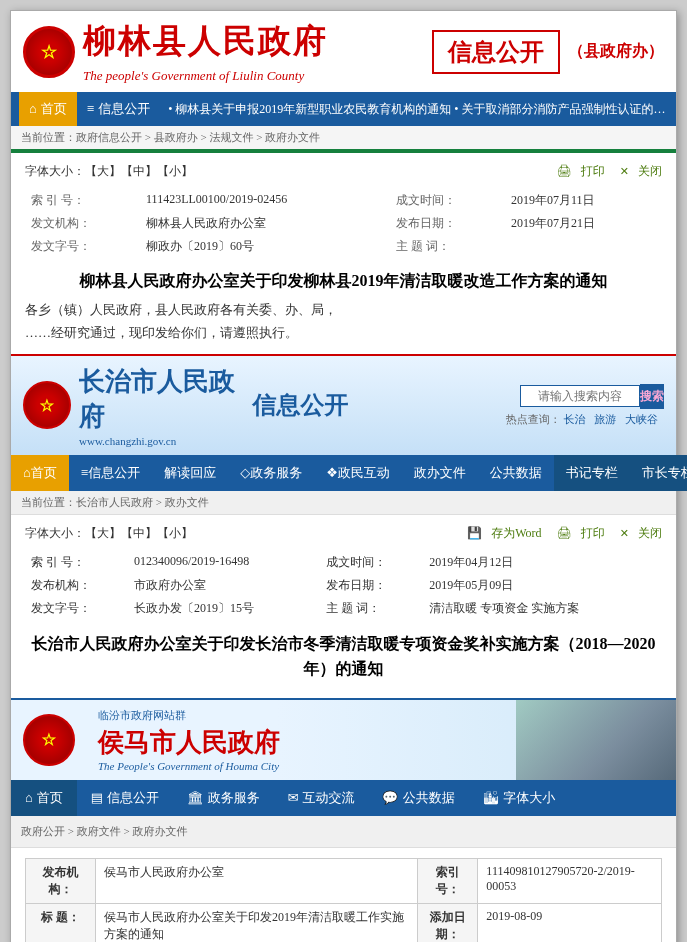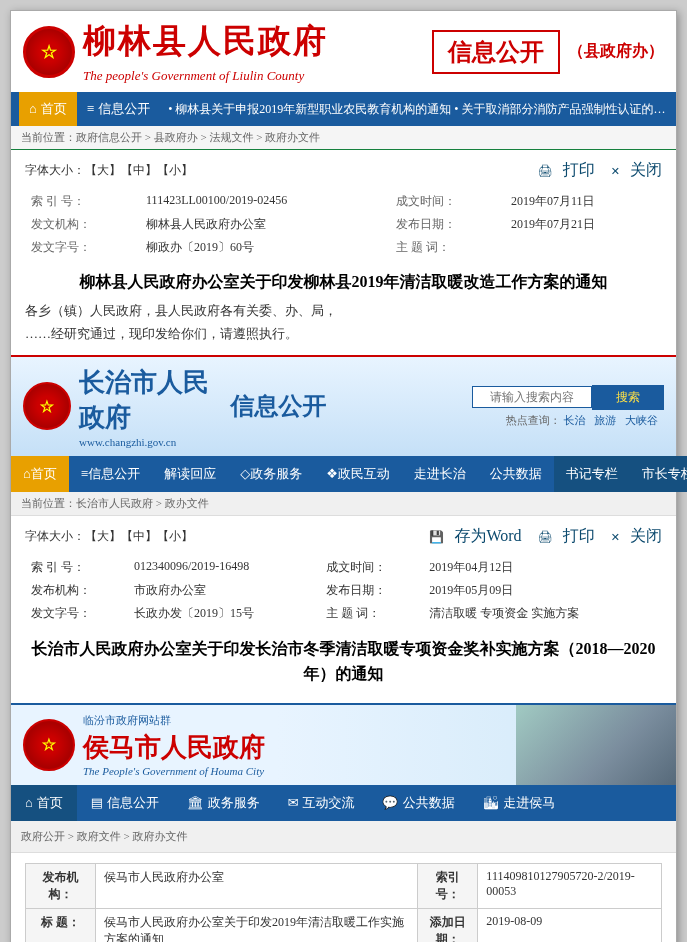--- a/index.html
+++ b/index.html
@@ -69,29 +69,29 @@
     .s1-nav-item.active { background: #e8a000; color: #fff; }
     .s1-nav-ticker {
       flex: 1; overflow: hidden;
       color: #fff; font-size: 12px;
       padding-left: 8px;
       white-space: nowrap; overflow: hidden; text-overflow: ellipsis;
     }
     .s1-breadcrumb {
       background: #f5f5f5; padding: 4px 10px;
       font-size: 11px; color: #666;
-      border-bottom: 1px solid #15803d;
+      border-bottom: 4px solid #15803d;
     }
     .s1-content { padding: 10px 14px; }
     .s1-toolbar {
       display: flex; justify-content: space-between;
       align-items: center; margin-bottom: 8px;
     }
     .s1-font-ctrl { font-size: 12px; color: #333; }
-    .s1-actions { font-size: 16px; color: #0c4a6e; }
+    .s1-actions { font-size: 12px; color: #4d7c0f; }
     .s1-actions span { margin-left: 6px; cursor: pointer; }
     .s1-meta-table { width: 100%; margin-bottom: 8px; }
     .s1-meta-table td { font-size: 12px; color: #333; padding: 2px 4px; vertical-align: top; }
     .s1-meta-table .label { color: #666; white-space: nowrap; }
     .s1-doc-title {
       text-align: center; font-size: 16px; font-weight: bold;
       color: #000; margin: 10px 0 8px;
       line-height: 1.5;
     }
     .s1-salutation { font-size: 13px; color: #333; margin-bottom: 4px; }
@@ -126,22 +126,22 @@
       color: #1a5b9e; margin-left: 16px;
     }
     .s2-search-area {
       display: flex; align-items: center; margin-left: 10px;
     }
     .s2-search-input {
       border: 1px solid #1a5b9e; padding: 3px 6px;
       font-size: 12px; width: 120px; outline: none; text-align: center;
     }
     .s2-search-btn {
-      background: #1a5b9e; color: #fde047;
-      border: none; padding: 4px 24px; font-size: 12px; cursor: pointer;
+      background: #1a5b9e; color: #f9a8d4;
+      border: none; padding: 4px 0; font-size: 12px; cursor: pointer; font-weight: bold;
     }
     .s2-hot-search { font-size: 11px; color: #666; margin-top: 3px; }
     .s2-hot-search a { color: #1a5b9e; margin-right: 6px; text-decoration: none; }
     .s2-nav {
       background: #1a5b9e;
       display: flex; align-items: center;
       height: 36px;
     }
     .s2-nav-item {
       color: #fff; font-size: 13px;
@@ -184,21 +184,21 @@
     .s3-logo {
       width: 52px; height: 52px;
       background: radial-gradient(circle, #c00 25%, #a00 65%);
       border-radius: 50%;
       display: flex; align-items: center; justify-content: center;
       color: #ff0; font-size: 16px; font-weight: bold;
       flex-shrink: 0;
       margin-right: 8px;
       border: 2px solid #c00;
     }
-    .s3-title-block { flex: 1; }
+    .s3-title-block { flex: 1; margin-left: 15px; }
     .s3-sup-text { font-size: 11px; color: #1a5b9e; margin-bottom: 2px; }
     .s3-title-cn {
       font-size: 26px; font-weight: bold; color: #c00;
       font-family: "KaiTi","楷体",serif;
     }
     .s3-title-en { font-size: 11px; color: #1a5b9e; font-style: italic; }
     .s3-hero {
       position: absolute; right: 0; top: 0; bottom: 0;
       width: 160px; overflow: hidden;
     }
@@ -370,21 +370,21 @@
       </div>
       <div class="s2-nav-item">
         <span>◇</span>
         <span>政务服务</span>
       </div>
       <div class="s2-nav-item">
         <span>❖</span>
         <span>政民互动</span>
       </div>
       <div class="s2-nav-item">
-        <span>走进长治</span>
+        <span>政办文件</span>
       </div>
       <div class="s2-nav-item">
         <span>公共数据</span>
       </div>
       <div class="s2-nav-right">
         <div class="s2-nav-item">书记专栏</div>
         <div class="s2-nav-item">市长专栏</div>
       </div>
     </div>
 
@@ -470,21 +470,21 @@
       <div class="s3-nav-item">
         <span>✉</span>
         <span>互动交流</span>
       </div>
       <div class="s3-nav-item">
         <span>💬</span>
         <span>公共数据</span>
       </div>
       <div class="s3-nav-item">
         <span>🏙</span>
-        <span>走进侯马</span>
+        <span>字体大小</span>
       </div>
     </div>
 
     <div class="s3-breadcrumb">政府公开 &gt; 政府文件 &gt; 政府办文件</div>
 
     <div class="s3-content">
       <table class="s3-detail-table">
         <tbody>
             <tr>
           <td class="label">发布机构：</td>

